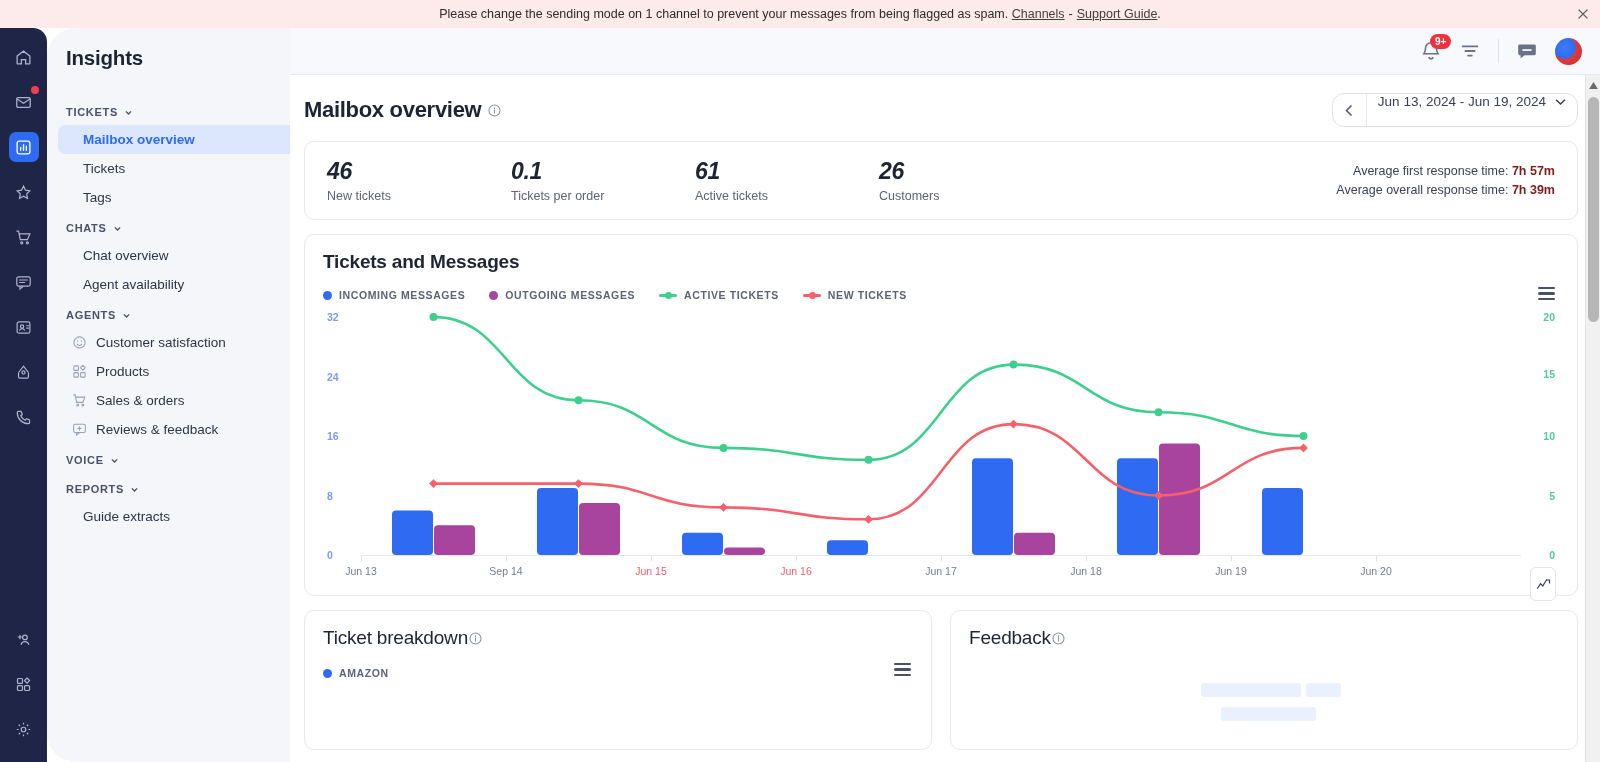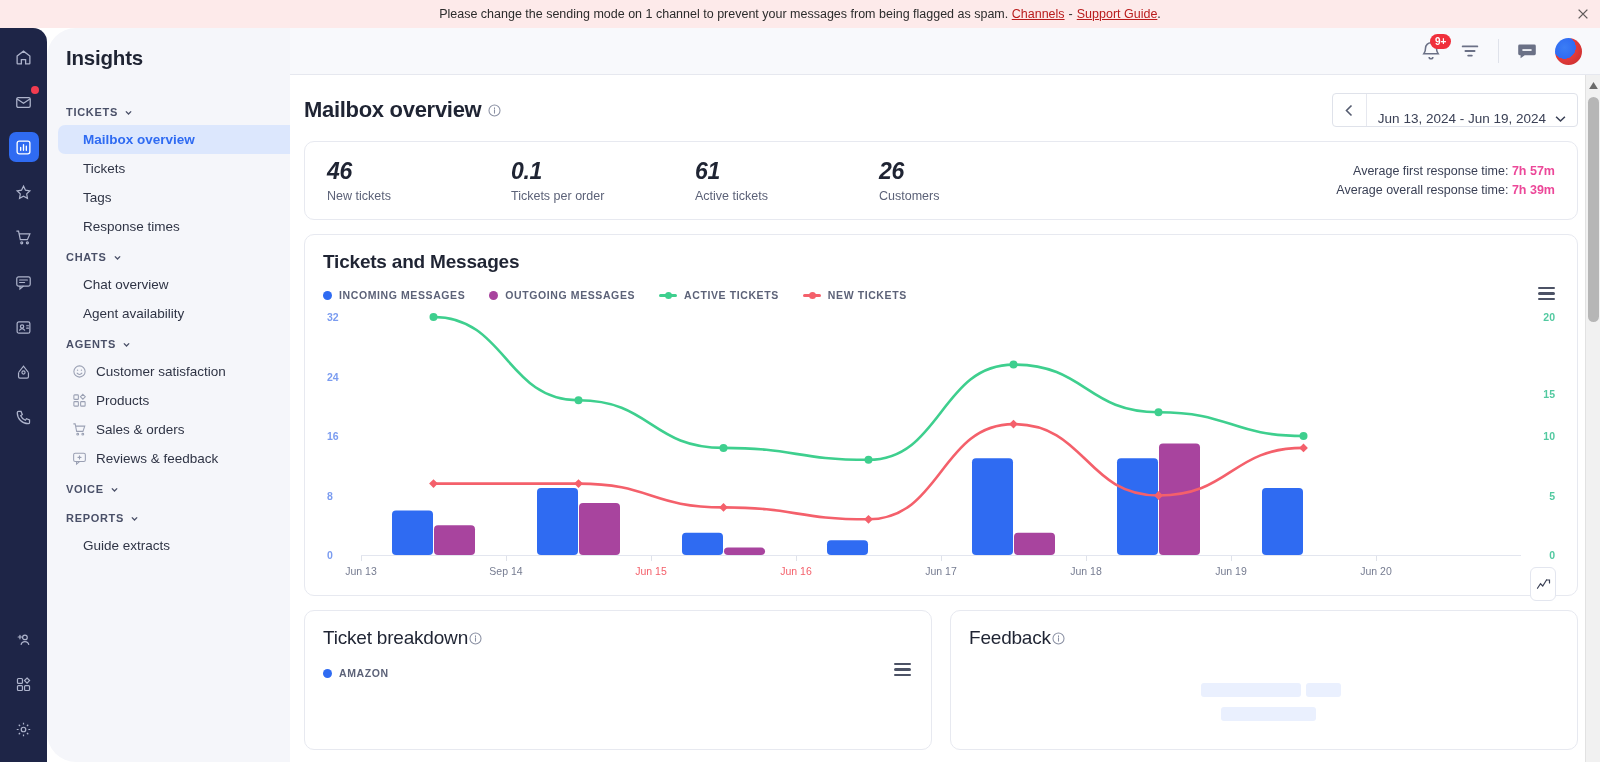--- a/index.html
+++ b/index.html
@@ -10,21 +10,21 @@
     color: #1f2433;
     -webkit-font-smoothing: antialiased;
   }
 
   
   .banner {
     position: absolute; top: 0; left: 0; width: 1600px; height: 28px;
     background: #fdeaea; display: flex; align-items: center; justify-content: center;
     font-size: 12.5px; color: #2c2c2c;
   }
-  .banner a { color: #b91c1c; }
+  .banner a { color: #404040; }
   .banner .sep { margin: 0 4px; }
   .banner-close {
     position: absolute; right: 10px; top: 50%; transform: translateY(-50%);
     width: 14px; height: 14px; cursor: pointer; opacity: .75;
   }
 
   
   .rail {
     position: absolute; left: 0; top: 28px; width: 47px; height: 734px;
     background: #1e2547; border-top-right-radius: 14px;
@@ -83,21 +83,21 @@
   
   .main {
     position: absolute; left: 290px; top: 75px; width: 1310px; height: 687px;
     background: #fff; overflow: hidden;
   }
   .page-head { display: flex; align-items: center; padding: 18px 22px 0 14px; }
   .page-title { font-size: 22px; font-weight: 700; letter-spacing: -.3px; }
   .info-i { width: 13px; height: 13px; margin-left: 7px; color: #8a90a3; }
   .spacer { flex: 1; }
   .daterange {
-    display: flex; align-items: flex-end; border: 1px solid #dfe2ea; border-radius: 4px;
+    display: flex; align-items: flex-start; border: 1px solid #dfe2ea; border-radius: 12px;
     height: 34px; background: #fff; overflow: hidden;
   }
   .dr-prev {
     width: 34px; height: 100%; display: flex; align-items: center; justify-content: center;
     border-right: 1px solid #e6e8ef; color: #555c70; cursor: pointer;
   }
   .dr-label {
     display: flex; align-items: center; gap: 9px; padding: 0 11px;
     font-size: 13.5px; color: #3a4055; cursor: pointer; white-space: nowrap;
   }
@@ -106,21 +106,21 @@
     border: 1px solid #e7e9f0; border-radius: 10px; background: #fff;
     margin: 14px 22px 0 14px;
   }
 
   
   .stats { display: flex; align-items: center; padding: 16px 22px; }
   .stat { width: 184px; }
   .stat .v { font-size: 23px; font-weight: 700; letter-spacing: -.4px; font-style: italic; }
   .stat .l { font-size: 12.5px; color: #5c6278; margin-top: 4px; }
   .resp { margin-left: auto; text-align: right; font-size: 12.5px; color: #3a4055; line-height: 19px; }
-  .resp b { font-weight: 700; color: #ec4899; }
+  .resp b { font-weight: 700; color: #7f1d1d; }
 
   
   .chart-card { padding: 16px 18px 8px 18px; position: relative; }
   .chart-title { font-size: 19px; font-weight: 700; letter-spacing: -.2px; }
   .legend { display: flex; align-items: center; gap: 24px; margin-top: 16px; }
   .lg { display: flex; align-items: center; gap: 7px; font-size: 10.5px; font-weight: 700; letter-spacing: .6px; color: #5c6278; cursor: pointer; }
   .lg .dot { width: 9px; height: 9px; border-radius: 50%; }
   .lg .ln { width: 18px; height: 3px; border-radius: 2px; position: relative; }
   .lg .ln::after {
     content: ""; position: absolute; left: 6px; top: -2px; width: 7px; height: 7px; border-radius: 50%;
@@ -271,23 +271,20 @@
   </div>
   <div class="side-item sel noicon">
       <span>Mailbox overview</span>
     </div>
   <div class="side-item noicon">
       <span>Tickets</span>
     </div>
   <div class="side-item noicon">
       <span>Tags</span>
     </div>
-  <div class="side-item noicon">
-      <span>Response times</span>
-    </div>
 
   <div class="side-group">
     <span>CHATS</span>
     <svg class="chev" viewBox="0 0 12 12" fill="none" stroke="#4a5068" stroke-width="1.8">
         <path d="M2.5 4.5L6 8l3.5-3.5"></path>
       </svg>
   </div>
   <div class="side-item noicon">
       <span>Chat overview</span>
     </div>
@@ -454,21 +451,21 @@
 
     <div class="plot" id="plot">
         <div class="ytick l" style="top: 248px;">0</div>
         <div class="ytick l" style="top: 188.5px;">8</div>
         <div class="ytick l" style="top: 129px;">16</div>
         <div class="ytick l" style="top: 69.5px;">24</div>
         <div class="ytick l" style="top: 10px;">32</div>
         <div class="ytick r" style="top: 248px;">0</div>
         <div class="ytick r" style="top: 188.5px;">5</div>
         <div class="ytick r" style="top: 129px;">10</div>
-        <div class="ytick r" style="top: 87px;">15</div>
+        <div class="ytick r" style="top: 67px;">15</div>
         <div class="ytick r" style="top: 10px;">20</div>
         <div class="axisline" style="top: 248px;"></div>
         <div class="tickmark" style="left: 38px; top: 249px;"></div>
         <div class="xtick" style="left: 38px; top: 258px;">Jun 13</div>
         <div class="tickmark" style="left: 183px; top: 249px;"></div>
         <div class="xtick" style="left: 183px; top: 258px;">Sep 14</div>
         <div class="tickmark" style="left: 328px; top: 249px;"></div>
         <div class="xtick we" style="left: 328px; top: 258px;">Jun 15</div>
         <div class="tickmark" style="left: 473px; top: 249px;"></div>
         <div class="xtick we" style="left: 473px; top: 258px;">Jun 16</div>

